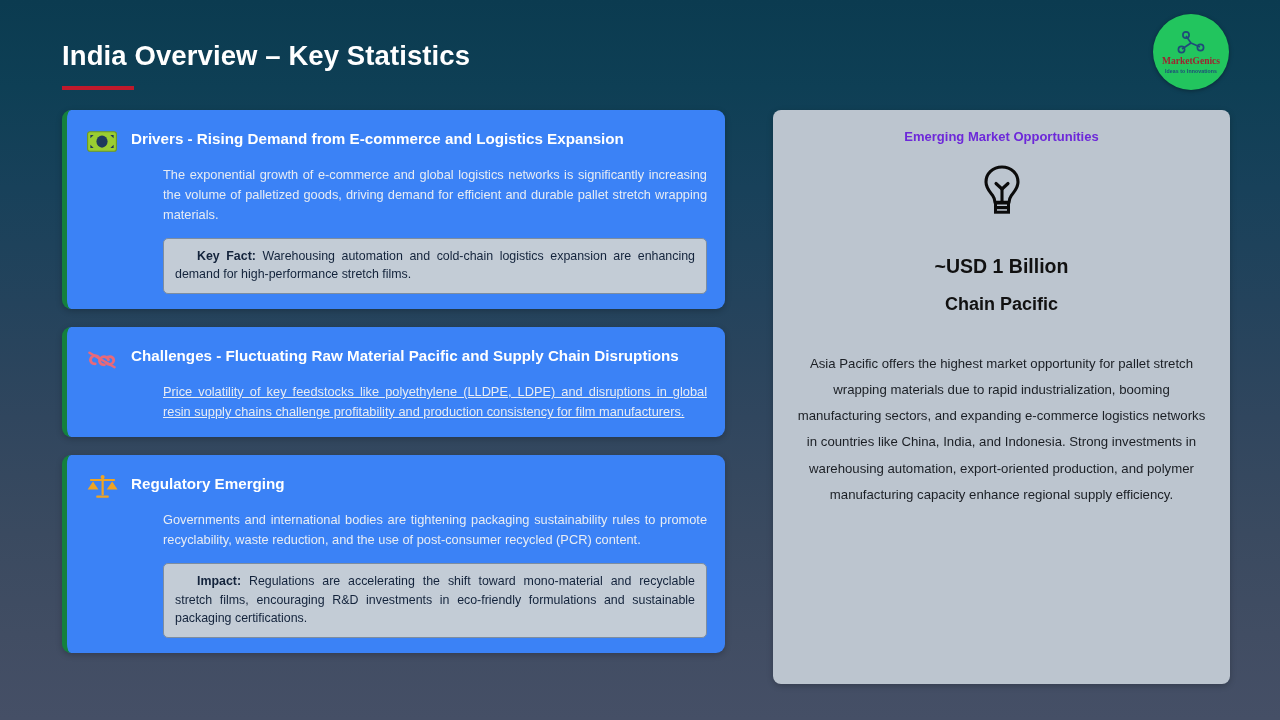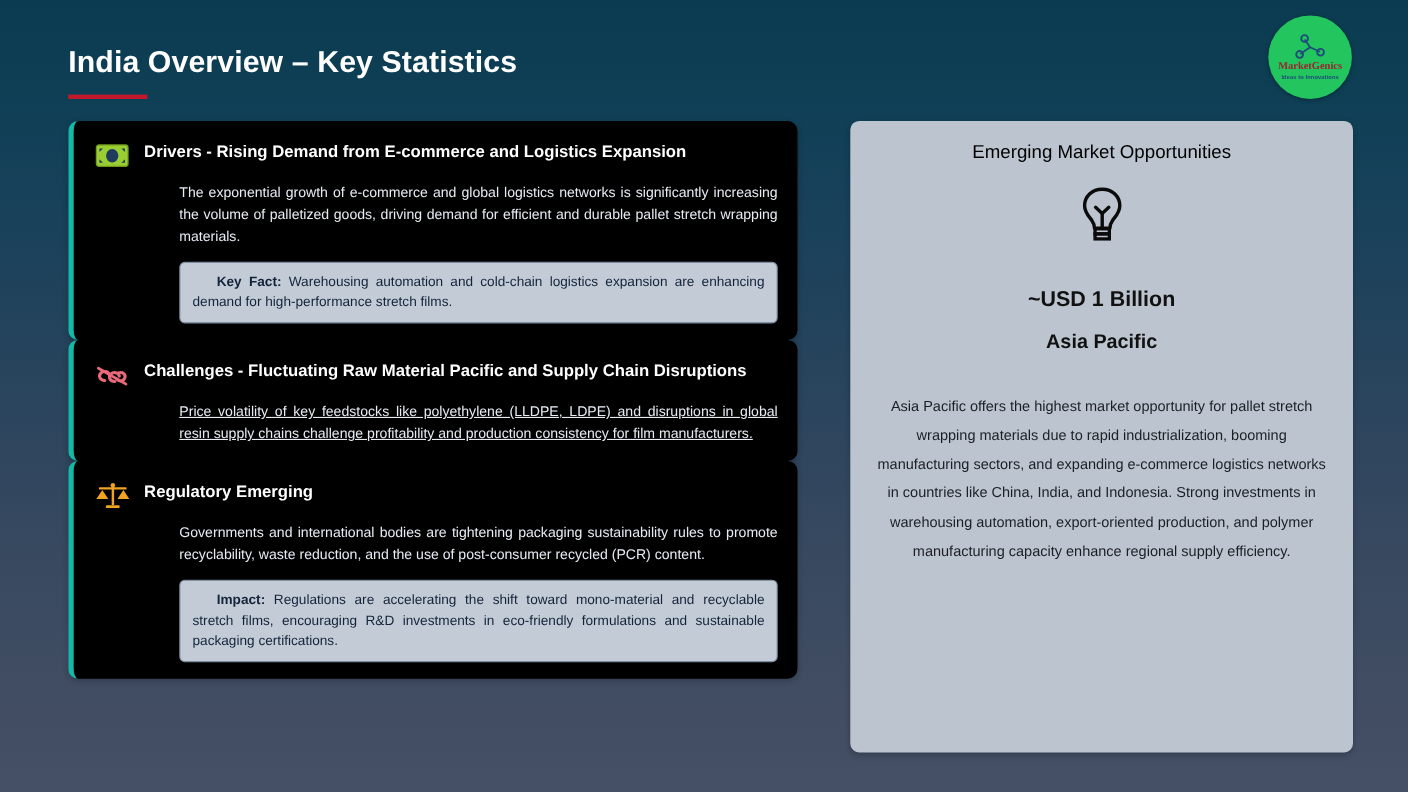--- a/index.html
+++ b/index.html
@@ -79,24 +79,25 @@
 
   
   .cards {
     position: absolute;
     left: 62px;
     top: 110px;
     width: 663px;
   }
   .card {
     position: relative;
-    background: #000000;
+    background: #3b82f6;
     border-radius: 9px;
-    border-left: 5px solid #14b8a6;
+    border-left: 5px solid #15803d;
     padding: 14px 18px 15px 18px;
+    margin-bottom: 18px;
     box-shadow: 0 2px 6px rgba(0,0,0,0.22);
   }
   .card-head {
     display: flex;
     align-items: flex-start;
     gap: 12px;
   }
   .card-icon {
     flex: 0 0 auto;
     width: 34px;
@@ -149,23 +150,23 @@
     top: 110px;
     width: 457px;
     height: 574px;
     background: #bcc5cf;
     border-radius: 8px;
     box-shadow: 0 2px 6px rgba(0,0,0,0.22);
     padding: 14px 14px 0 14px;
     text-align: center;
   }
   .rp-title {
-    font-size: 17px;
-    font-weight: normal;
-    color: #000000;
+    font-size: 13px;
+    font-weight: bold;
+    color: #6d28d9;
     margin-top: 5px;
   }
   .rp-icon {
     margin: 18px auto 0 auto;
     width: 56px;
     height: 56px;
   }
   .rp-value {
     font-size: 19.5px;
     font-weight: bold;
@@ -281,15 +282,15 @@
 <div class="right-panel">
   <div class="rp-title">Emerging Market Opportunities</div>
   <svg class="rp-icon" viewBox="0 0 56 56">
     <path d="M28 5 C18.6 5 12 11.8 12 20 C12 26.2 16.2 30 18.6 33.4 C20.4 36 21 38 21 40.4 L35 40.4 C35 38 35.6 36 37.4 33.4 C39.8 30 44 26.2 44 20 C44 11.8 37.4 5 28 5 Z" fill="none" stroke="#0b0b0b" stroke-width="3.1" stroke-linejoin="round"></path>
     <path d="M22 21.5 L28 27 L34 21.5" fill="none" stroke="#0b0b0b" stroke-width="3.1" stroke-linecap="round" stroke-linejoin="round"></path>
     <line x1="28" y1="27" x2="28" y2="41" stroke="#0b0b0b" stroke-width="3.1"></line>
     <rect x="21.5" y="41" width="13" height="4.6" fill="none" stroke="#0b0b0b" stroke-width="3"></rect>
     <rect x="21.5" y="45.6" width="13" height="4.6" fill="none" stroke="#0b0b0b" stroke-width="3"></rect>
   </svg>
   <div class="rp-value">~USD 1 Billion</div>
-  <div class="rp-region">Asia Pacific</div>
+  <div class="rp-region">Chain Pacific</div>
   <div class="rp-para">Asia Pacific offers the highest market opportunity for pallet stretch wrapping materials due to rapid industrialization, booming manufacturing sectors, and expanding e-commerce logistics networks in countries like China, India, and Indonesia. Strong investments in warehousing automation, export-oriented production, and polymer manufacturing capacity enhance regional supply efficiency.</div>
 </div>
 
 </body></html>

